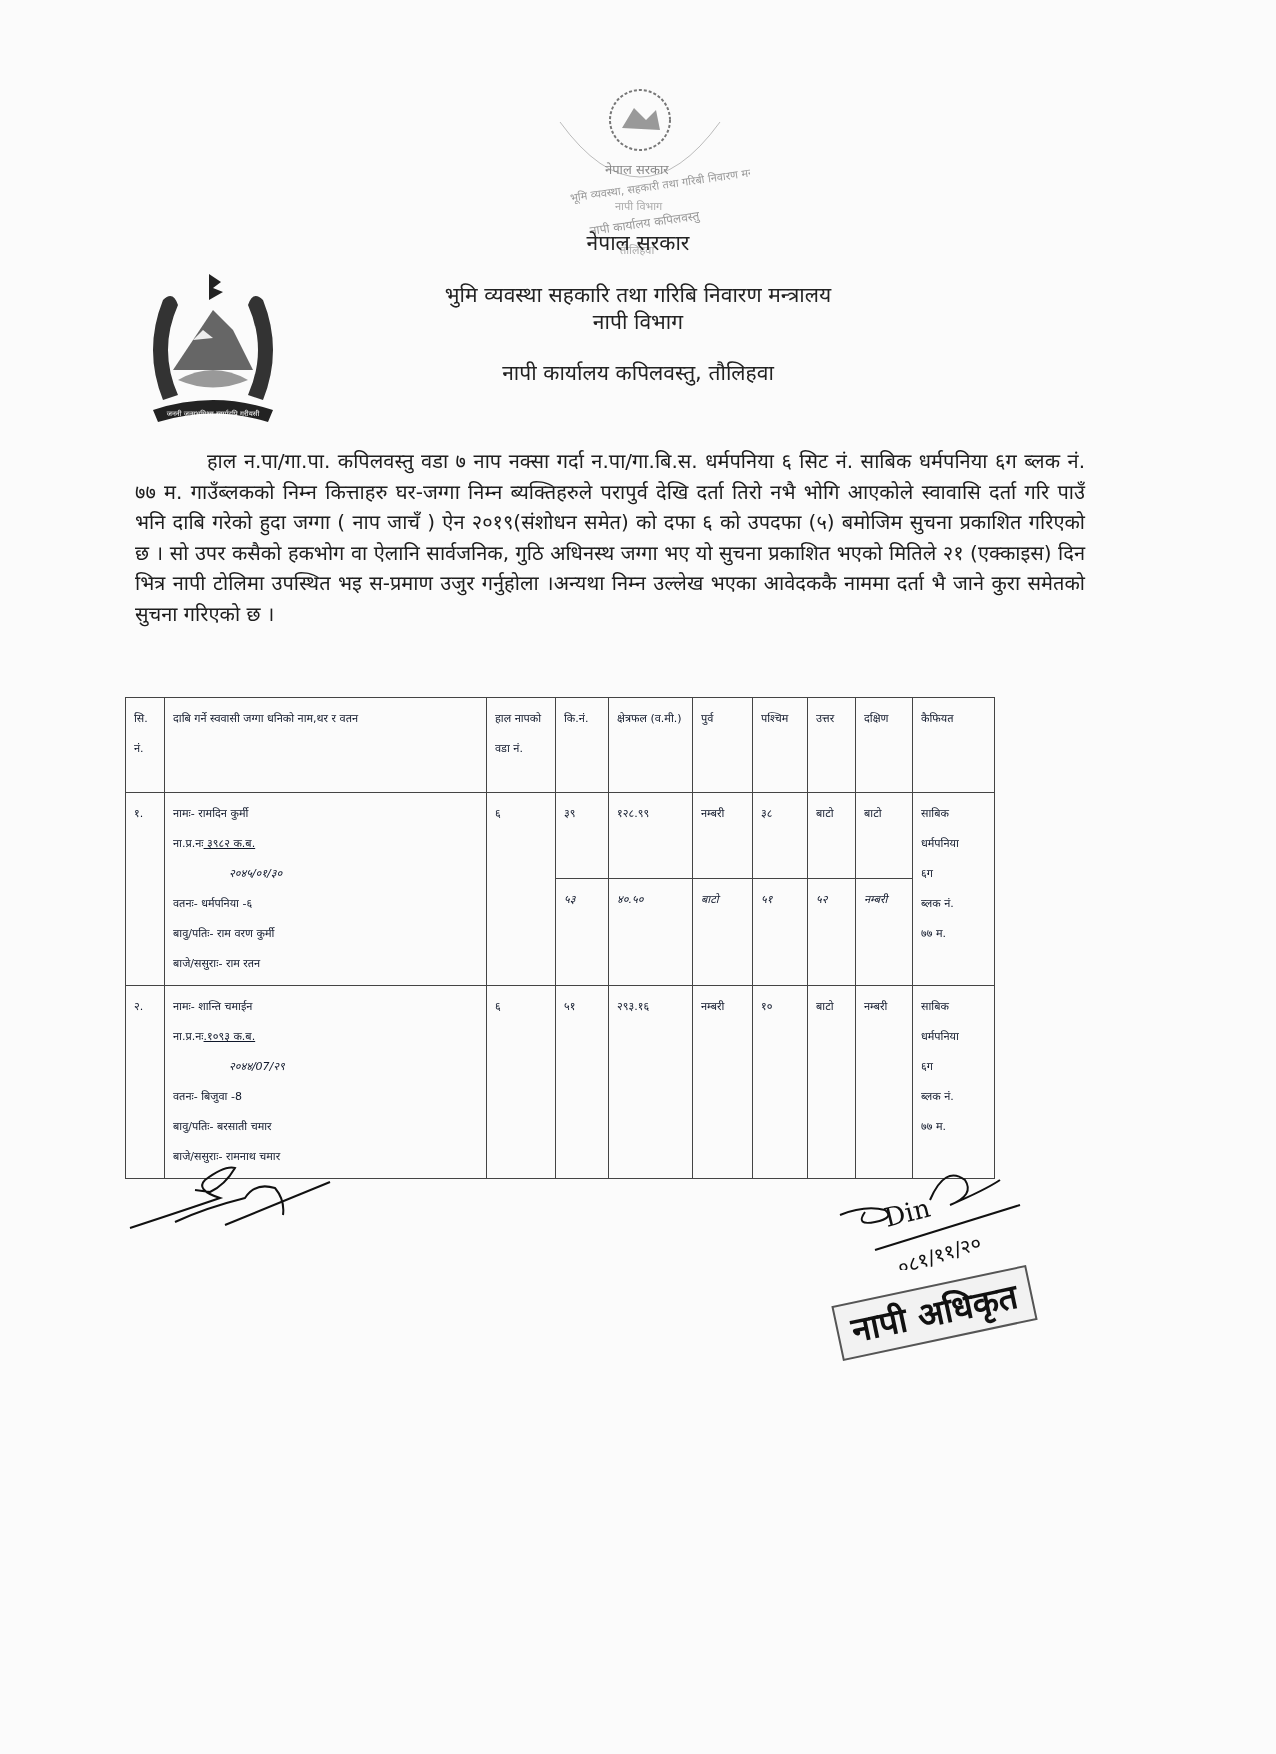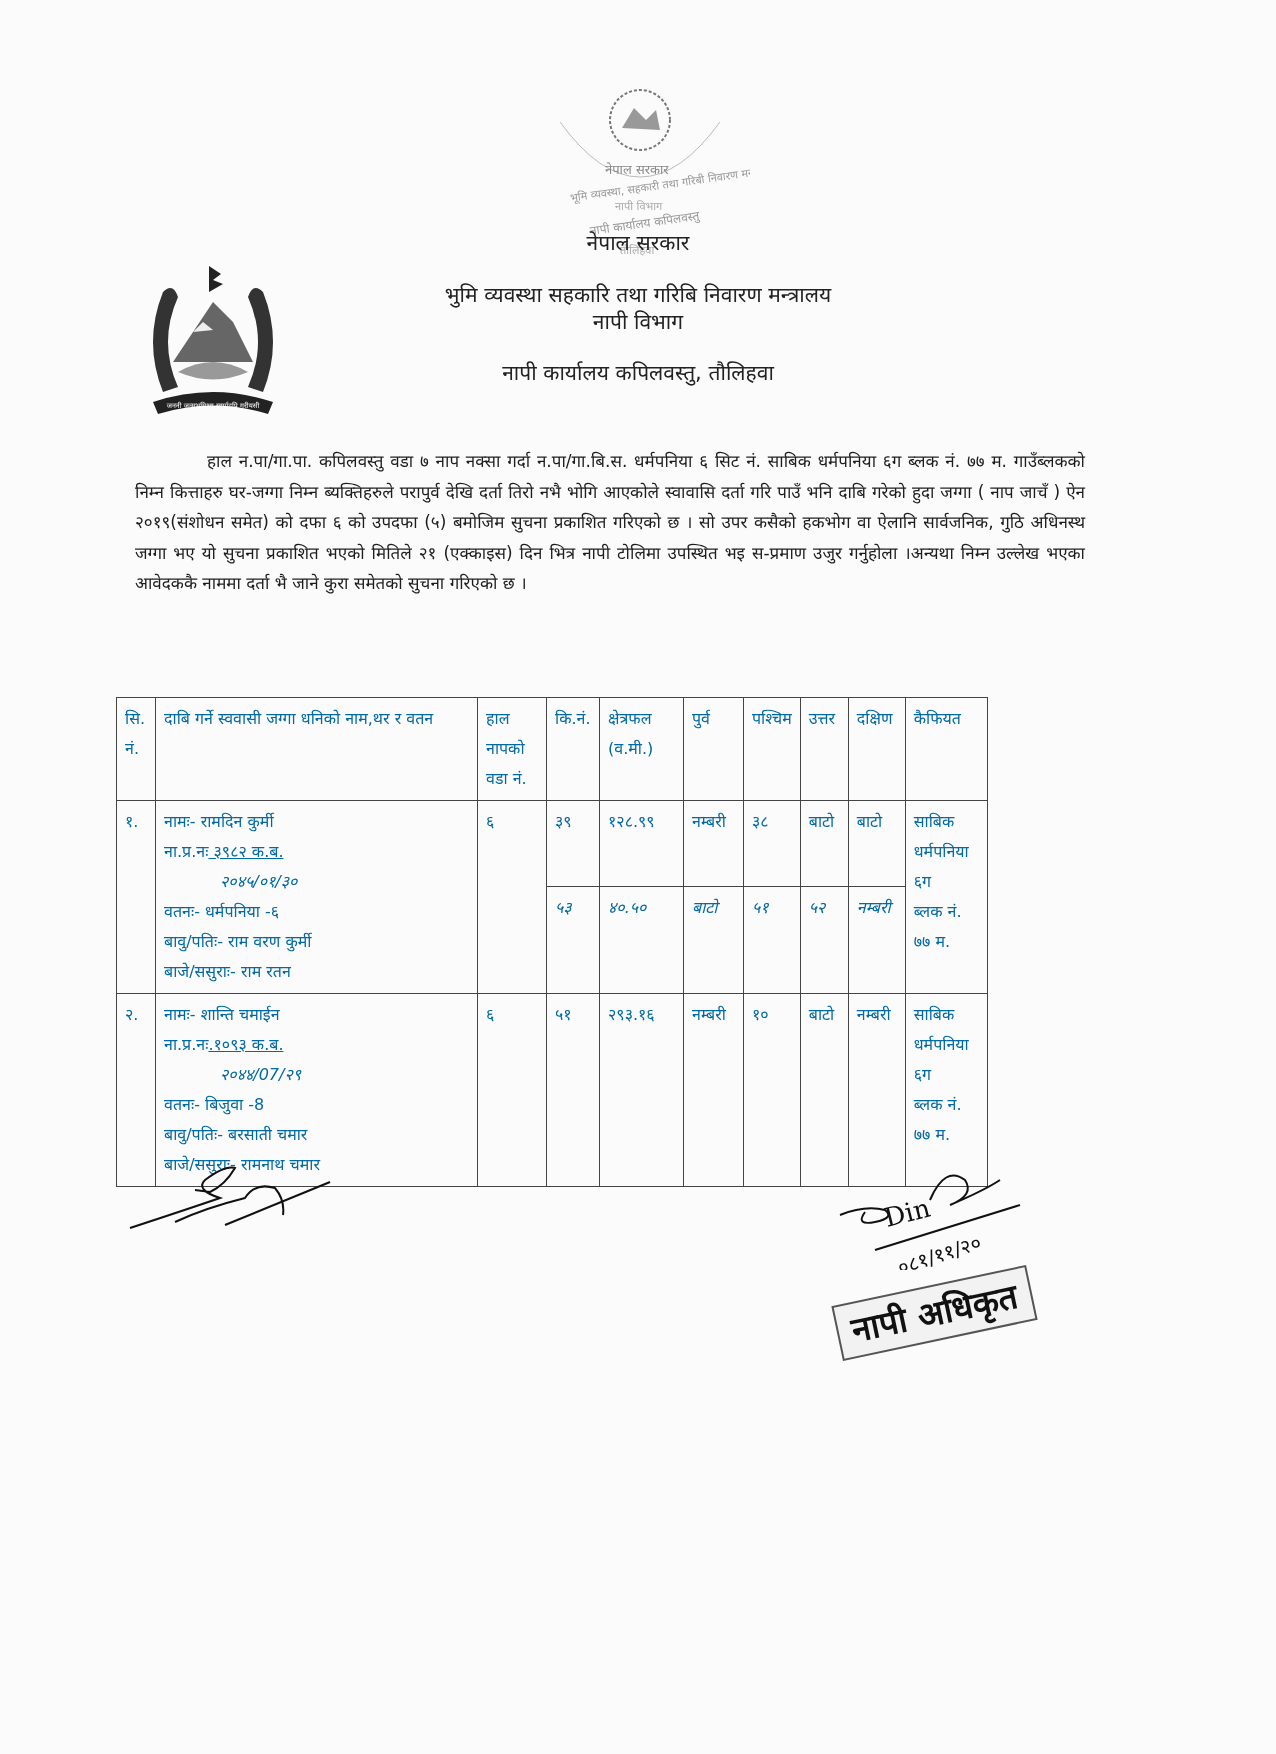--- a/index.html
+++ b/index.html
@@ -2,33 +2,33 @@
 <html><head>
 <meta charset="utf-8">
 <style>
   html, body { margin: 0; padding: 0; }
   body {
     width: 1276px; height: 1754px; background: #fbfbfb; position: relative; overflow: hidden;
     font-family: "DejaVu Sans", "Liberation Sans", sans-serif; color: #1a1a1a;
   }
   .abs { position: absolute; }
   .seal-top { left: 530px; top: 82px; width: 220px; height: 180px; }
-  .emblem { left: 133px; top: 262px; width: 160px; height: 160px; }
+  .emblem { left: 133px; top: 270px; width: 160px; height: 160px; }
   .header-line { left: 0; width: 1276px; text-align: center; font-size: 21px; color: #222; }
   .h1 { top: 228px; }
   .h2 { top: 280px; }
   .h3 { top: 307px; }
   .h4 { top: 358px; }
   .para {
-    left: 135px; top: 446px; width: 950px; font-size: 17px; line-height: 30.5px;
+    left: 135px; top: 446px; width: 950px; font-size: 20px; line-height: 30.5px;
     text-align: justify; text-indent: 72px; color: #1d1d1d;
   }
   table.claims {
-    position: absolute; left: 116px; top: 697px; border-collapse: collapse;
-    font-size: 16px; color: #0369a1; table-layout: fixed;
+    position: absolute; left: 125px; top: 697px; border-collapse: collapse;
+    font-size: 11px; color: #0f172a; table-layout: fixed;
   }
   table.claims td, table.claims th {
     border: 1.5px solid #444; vertical-align: top; padding: 6px 8px; font-weight: normal; text-align: left;
     line-height: 30px;
   }
   .c0 { width: 39px; } .c1 { width: 322px; } .c2 { width: 69px; } .c3 { width: 53px; }
   .c4 { width: 84px; } .c5 { width: 60px; } .c6 { width: 55px; } .c7 { width: 48px; }
   .c8 { width: 57px; } .c9 { width: 82px; }
   .underline { text-decoration: underline; }
   .indent { padding-left: 56px; display: inline-block; font-style: italic; }

